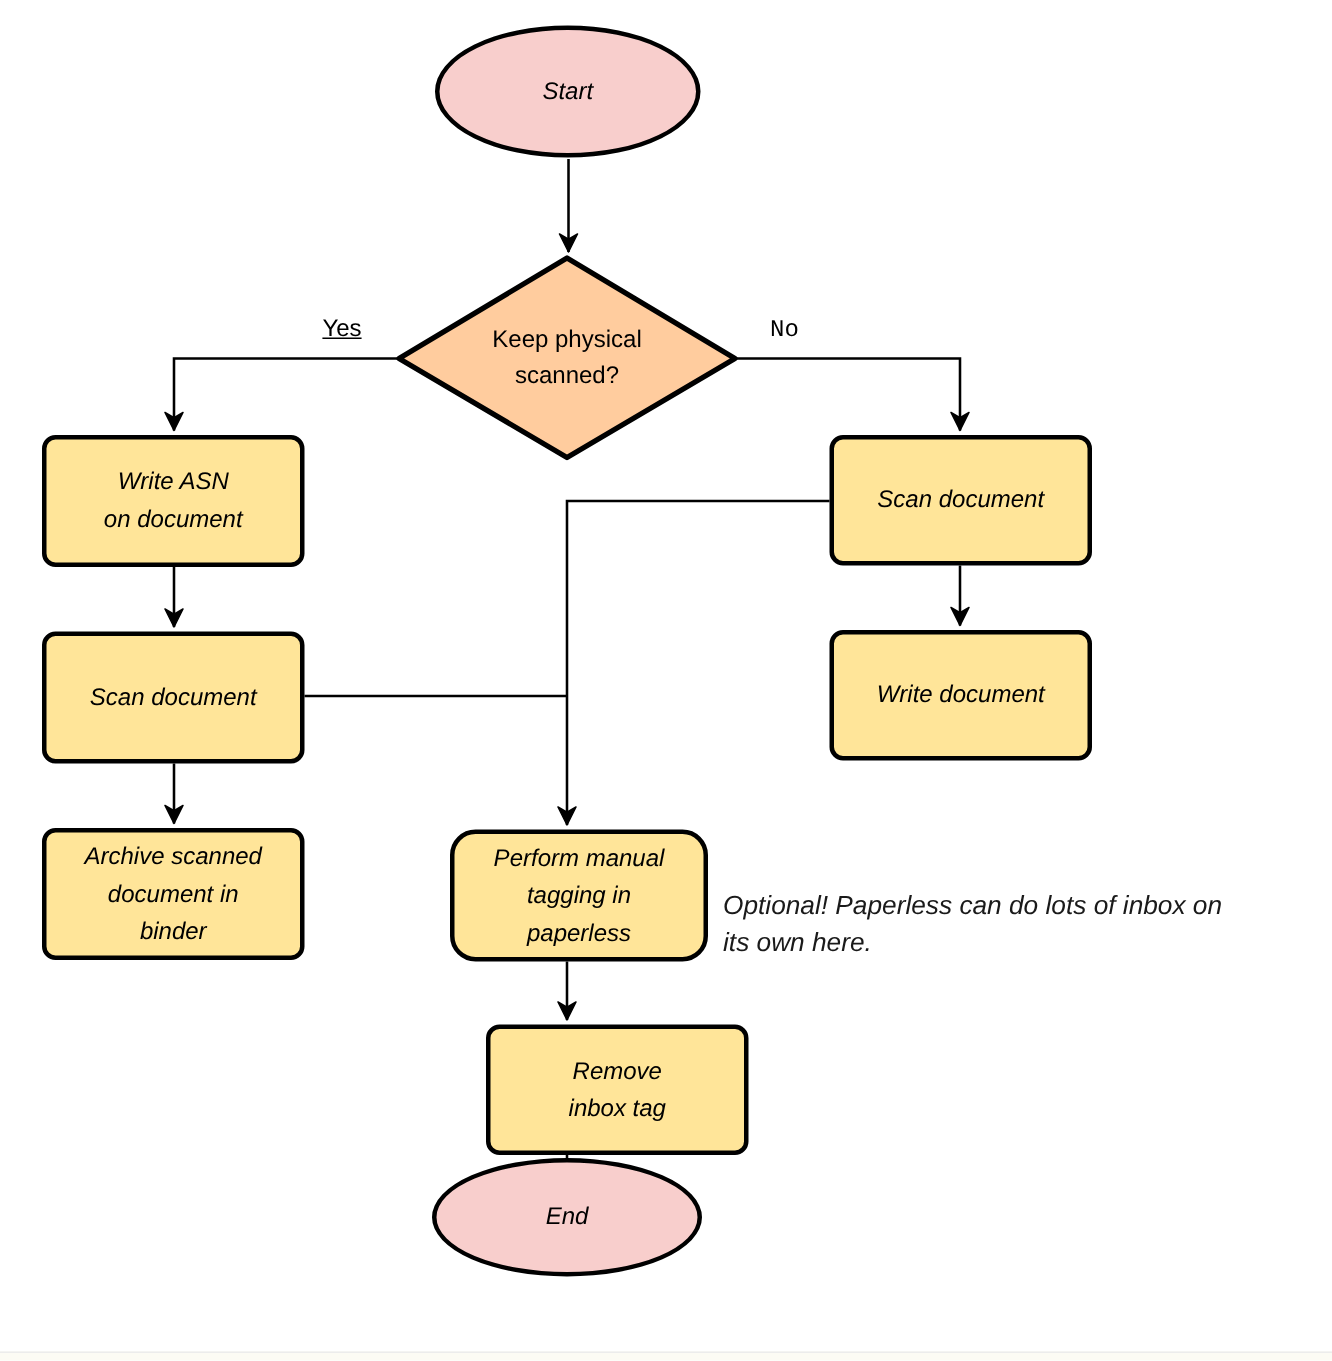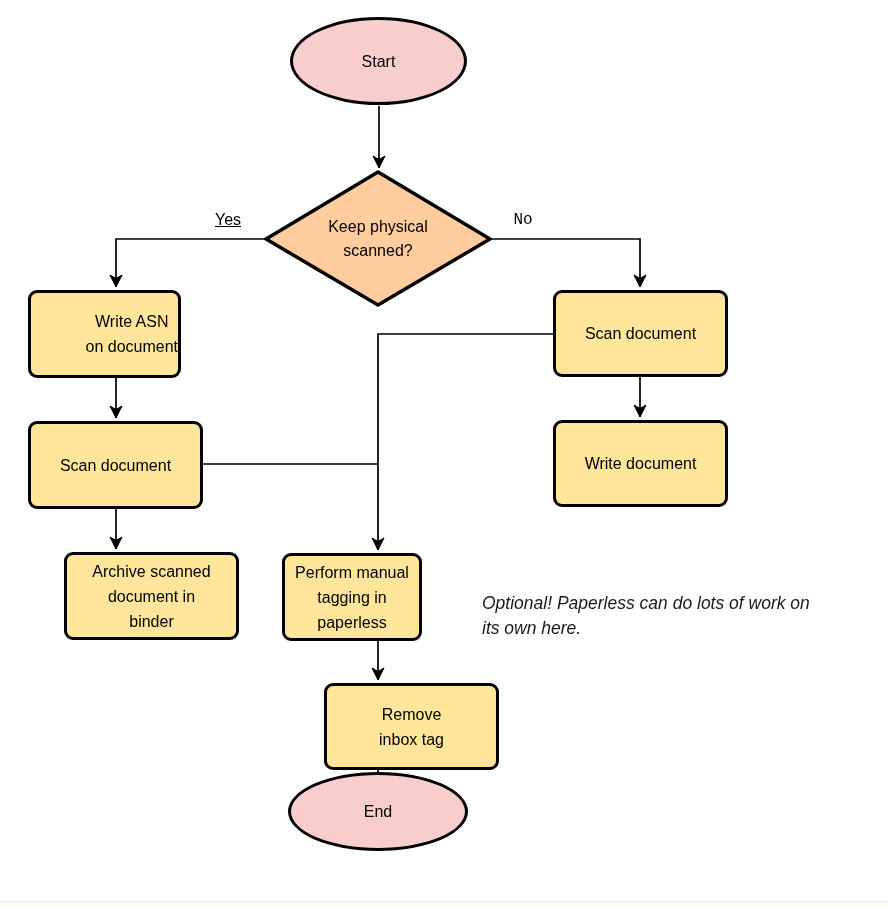--- a/index.html
+++ b/index.html
@@ -30,20 +30,21 @@
     position: absolute;
     box-sizing: border-box;
     display: flex;
     align-items: center;
     justify-content: center;
     text-align: center;
     font-size: 16px;
     line-height: 25px;
     white-space: pre-line;
     color: #000000;
+    font-style: italic;
   }
   .process {
     background: var(--process-fill, #ffe599);
     border: 3px solid var(--stroke, #000000);
     border-radius: 9px;
   }
   .terminal {
     background: var(--terminal-fill, #f8cecc);
     border: 3.5px solid var(--stroke, #000000);
     border-radius: 50%;
@@ -80,26 +81,26 @@
     position: absolute;
     width: 50px;
     text-align: center;
     font-size: 16px;
     line-height: 18px;
   }
   #label-yes { left: 203px; top: 211px; text-decoration: underline; }
   #label-no  { left: 498px; top: 211px; font-family: Liberation Mono, monospace; }
 
   #node-start        { left: 290px; top: 17px;  width: 177px; height: 88px; }
-  #node-write-asn    { left: 28px;  top: 290px; width: 153px; height: 88px; justify-content: flex-end; }
+  #node-write-asn    { left: 28px;  top: 290px; width: 175px; height: 88px; }
   #node-scan-left    { left: 28px;  top: 421px; width: 175px; height: 88px; }
-  #node-archive      { left: 28px;  top: 552px; width: 175px; height: 88px; margin-left: 36px; }
+  #node-archive      { left: 28px;  top: 552px; width: 175px; height: 88px; }
   #node-scan-right   { left: 553px; top: 290px; width: 175px; height: 87px; }
   #node-trash        { left: 553px; top: 420px; width: 175px; height: 87px; }
-  #node-tagging      { left: 282px; top: 553px; width: 140px; height: 88px; }
+  #node-tagging      { left: 300px; top: 553px; width: 172px; height: 88px; border-radius: 17px; }
   #node-remove-inbox { left: 290px; top: 683px; width: 175px; height: 87px; margin-left: 34px; }
   #node-end          { left: 288px; top: 772px; width: 180px; height: 79px; }
 
   .note {
     position: absolute;
     left: 482px; top: 591px;
     width: 402px;
     font-size: 17.5px;
     line-height: 25px;
     font-style: italic;
@@ -174,21 +175,21 @@
   <div id="node-trash" class="node process">
     <span>Write document</span>
   </div>
 
   <div id="node-tagging" class="node process">
     <span>Perform manual
 tagging in
 paperless</span>
   </div>
 
-  <div class="note">Optional! Paperless can do lots of work on
+  <div class="note">Optional! Paperless can do lots of inbox on
 its own here.</div>
 
   <div id="node-remove-inbox" class="node process">
     <span>Remove
 inbox tag</span>
   </div>
 
   <div id="node-end" class="node terminal">
     <span>End</span>
   </div>

